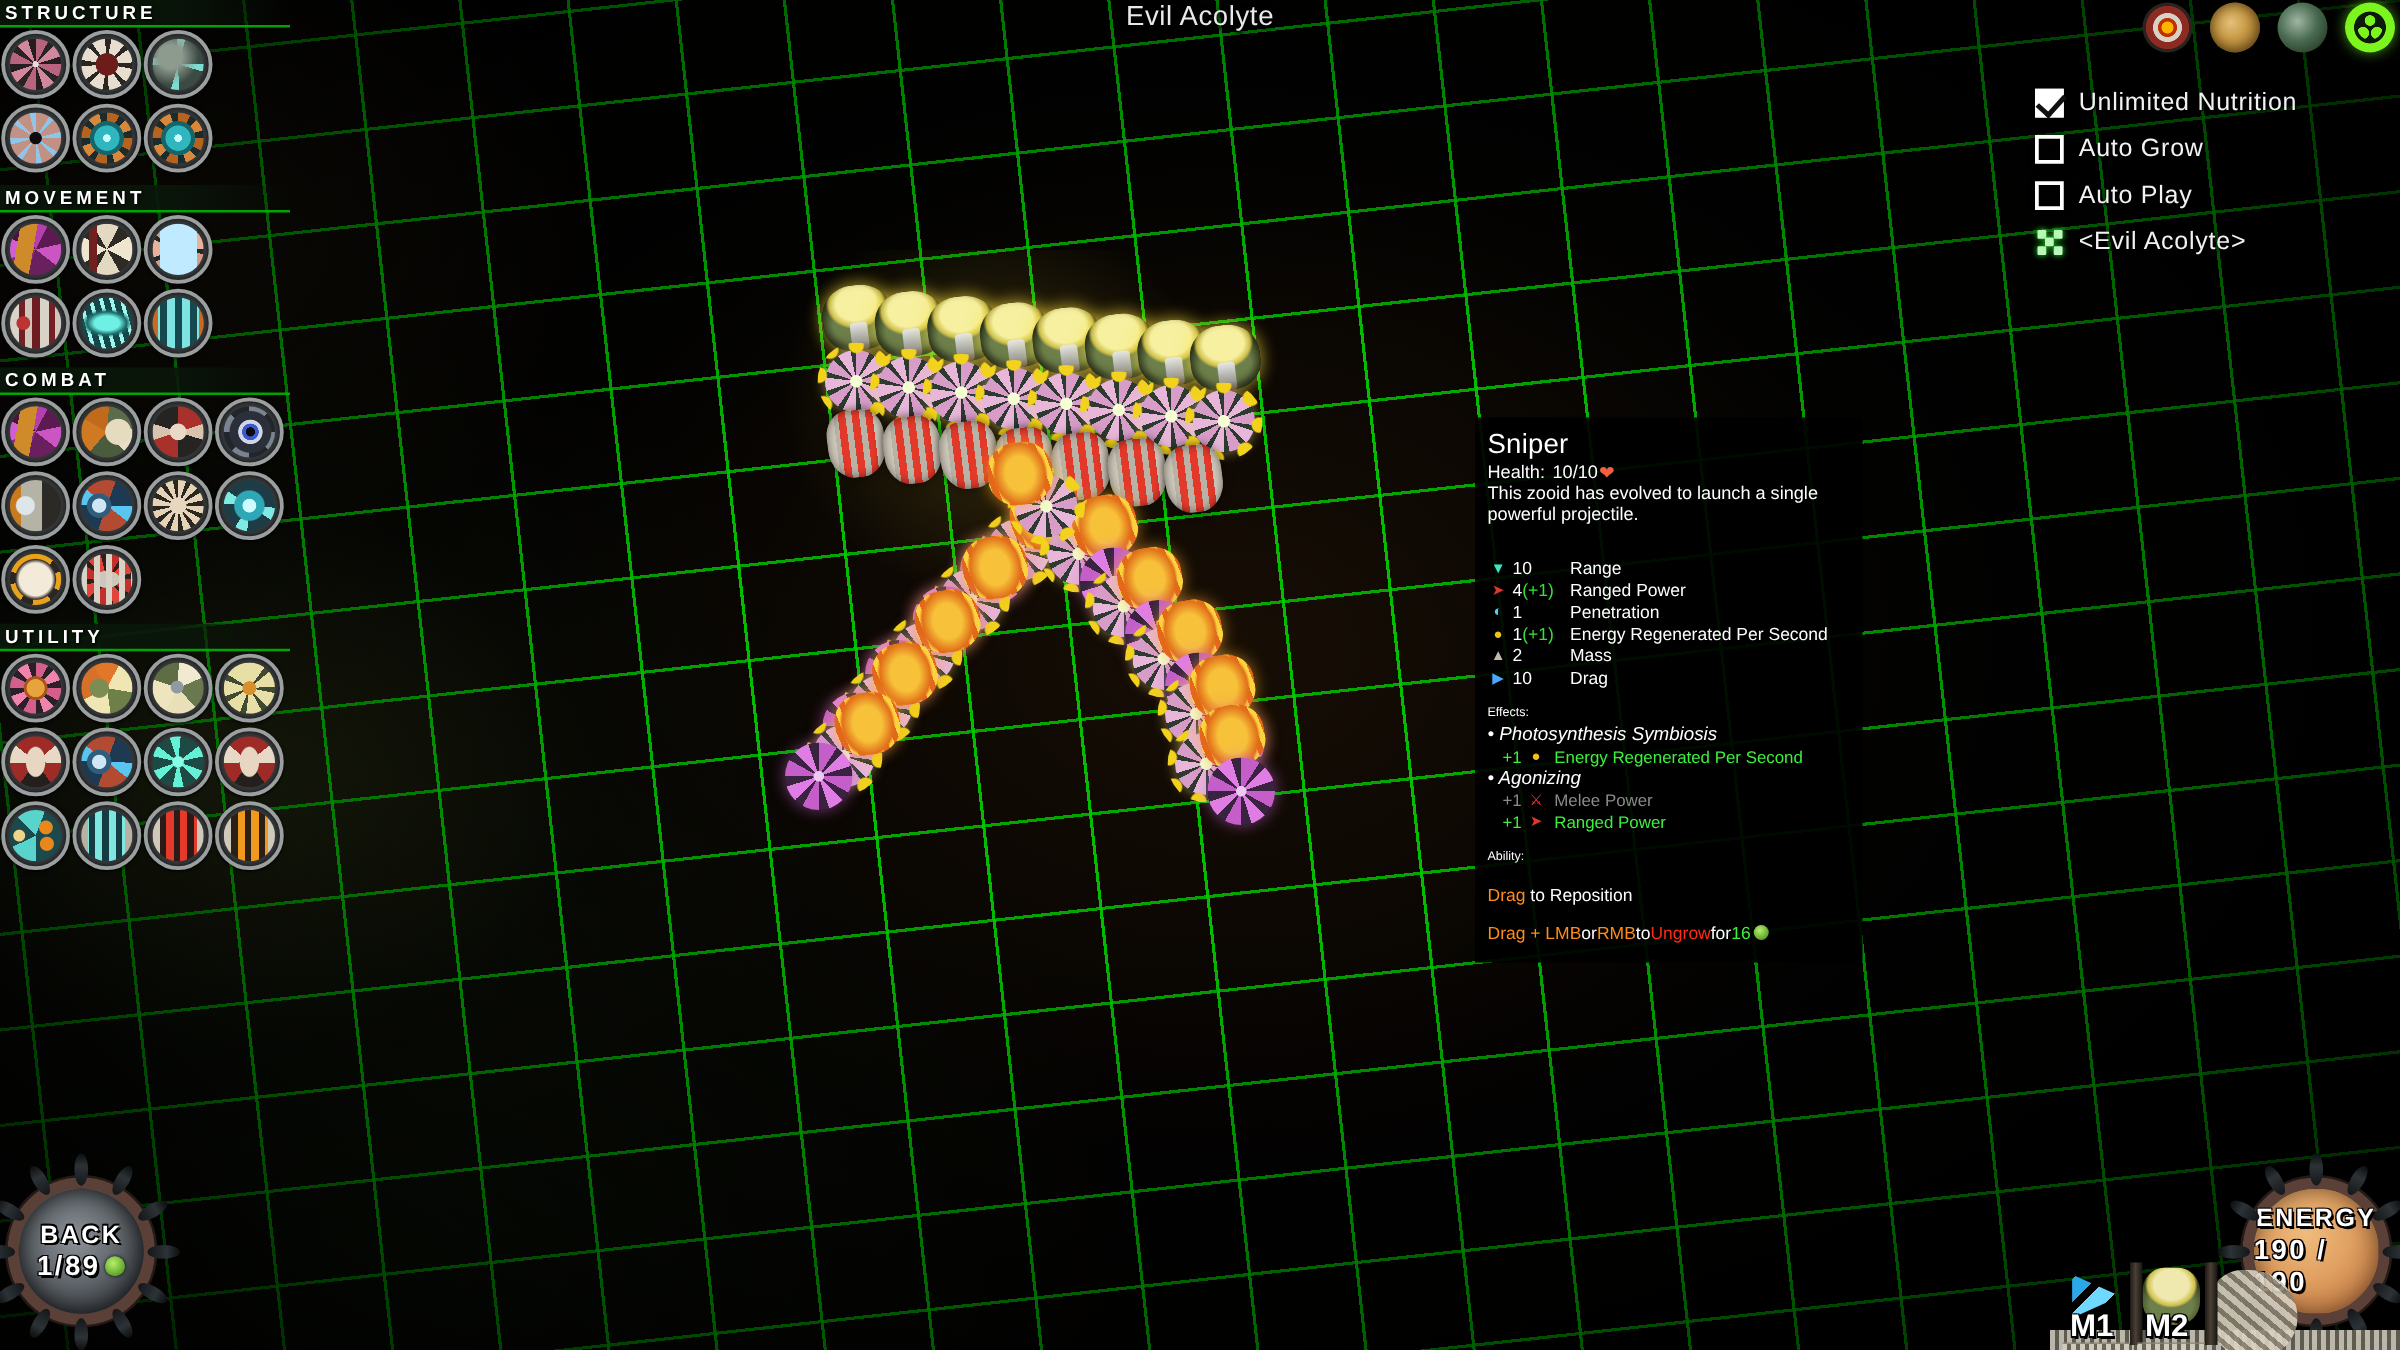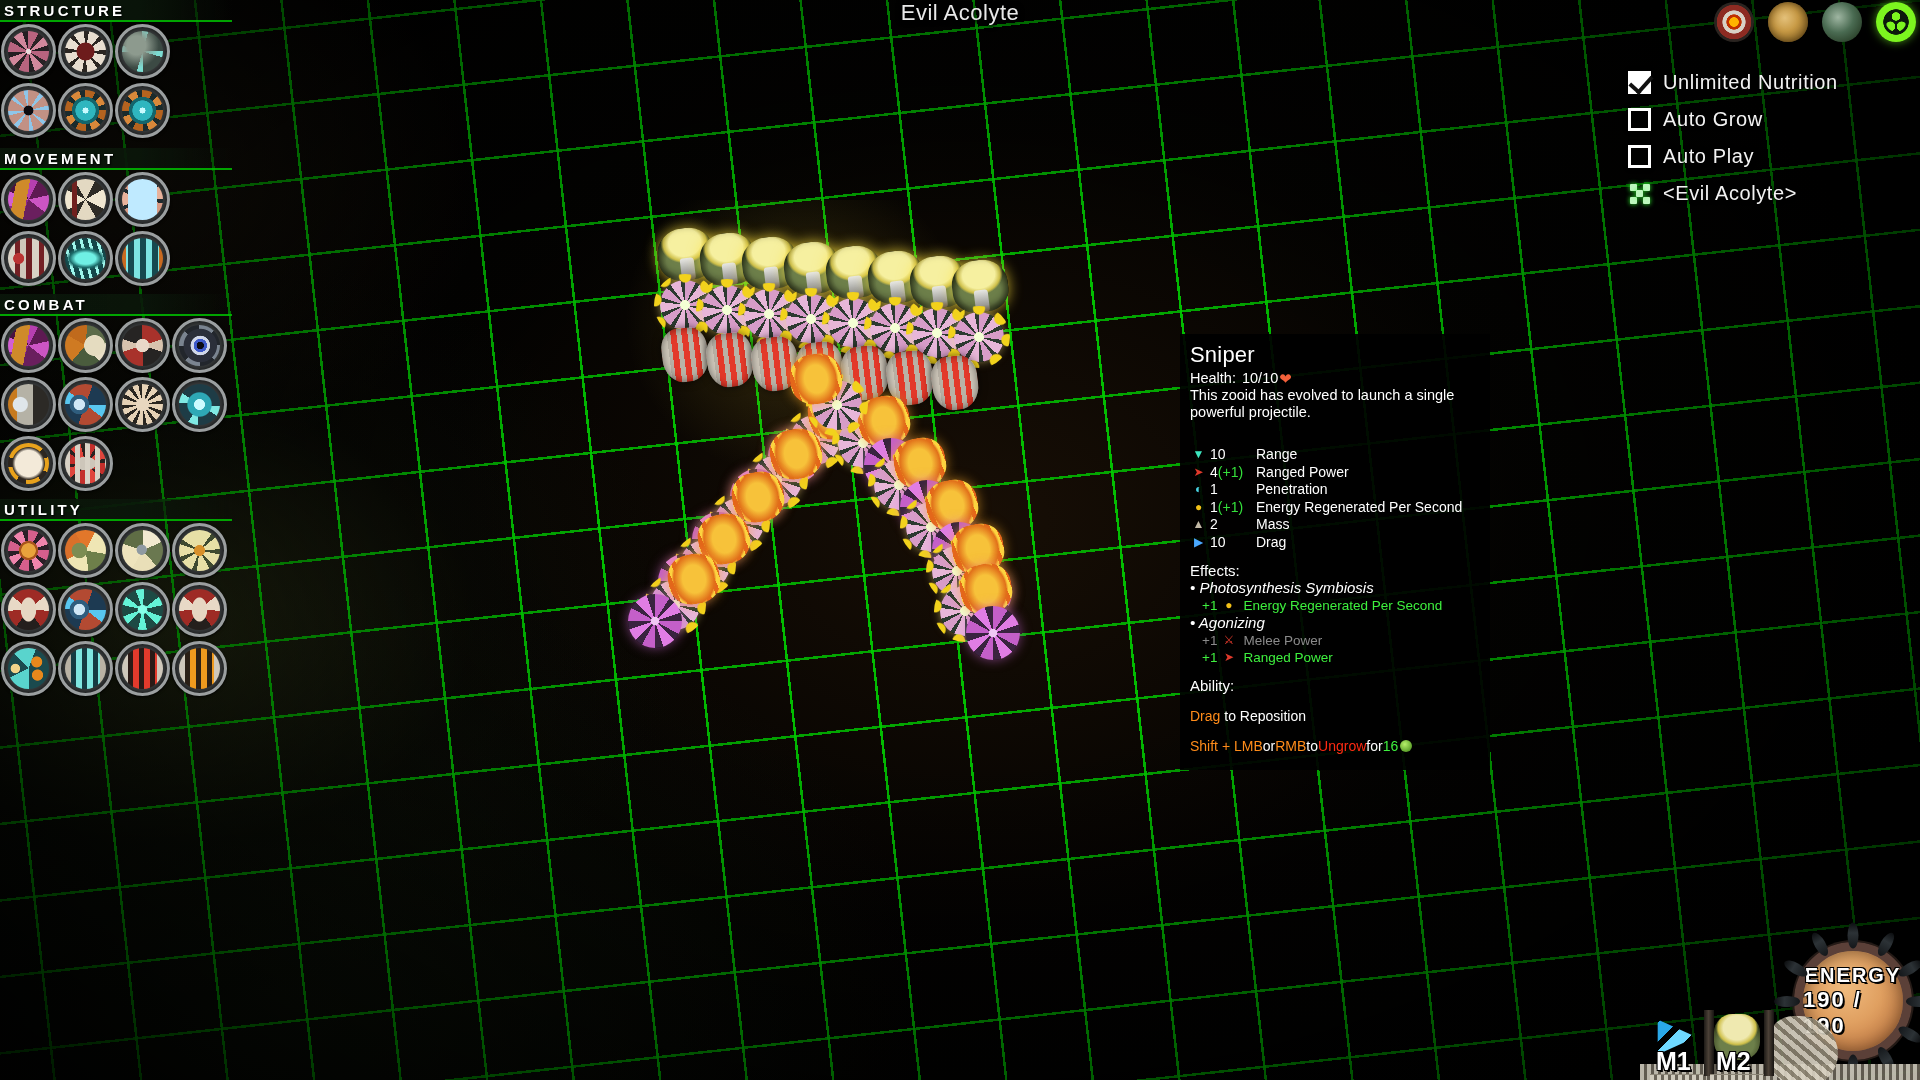--- a/index.html
+++ b/index.html
@@ -374,21 +374,21 @@
     font-family:"Liberation Sans", sans-serif;
   }
   #tooltip .tt-title{ font-size:22px; line-height:26px; letter-spacing:.2px; margin-bottom:1px; }
   #tooltip .tt-health{ font-size:14.5px; line-height:18px; display:flex; align-items:center; gap:1px;}
   .heart{ color:#f4603a; font-size:15px; line-height:15px; }
   #tooltip .tt-desc{ font-size:14.5px; line-height:17px; margin-bottom:25px;}
   .stat-row{ display:flex; align-items:center; font-size:14px; line-height:17.5px; }
   .stat-ico{ width:17px; flex:0 0 auto; text-align:center; font-size:12px; margin-right:3px; }
   .stat-val{ width:46px; flex:0 0 auto; }
   .plus{ color:#34e03b; }
-  .sect{ margin-top:12px; font-size:15px; }
+  .sect{ margin-top:12px; font-size:10px; }
   .eff-name{ font-size:15px; line-height:18px;font-style:italic; }
   .eff-line{ display:flex; align-items:center; gap:3px; padding-left:12px; font-size:13.5px; line-height:17px;}
   .eff-green{ color:#3ef03e; }
   .eff-grey{ color:#8b8b8b; }
   .ability-name{ color:#3fd8e8; }
   .hint-drag{ color:#ff8c1a; }
   .hint-red{ color:#ff2a12; }
 
   
   .g-range{ color:#3de6c0; }
@@ -751,31 +751,52 @@
       </div>
 
     <div class="sect">Ability:</div>
 
     <div style="height:14px"></div>
     <div style="font-size:14px;">
       <span class="hint-drag">Drag</span><span> to Reposition</span>
     </div>
     <div style="height:14px"></div>
     <div style="font-size:14px;display:flex;align-items:center;">
-      <span class="hint-drag">Shift + LMB</span>
+      <span class="hint-drag">Drag + LMB</span>
         <span> or </span>
         <span class="hint-drag">RMB</span>
         <span> to </span>
         <span class="hint-red">Ungrow</span>
         <span> for </span>
         <span class="eff-green">16</span>
         <span class="nut-dot" style="width:12px;height:12px;margin-left:2px"></span>
     </div>
   </div>
 
+  <div class="round-btn" id="back-btn">
+    <div class="spikes">
+        <i style="transform: rotate(0deg) translateX(66px);"></i>
+        <i style="transform: rotate(30deg) translateX(66px);"></i>
+        <i style="transform: rotate(60deg) translateX(66px);"></i>
+        <i style="transform: rotate(90deg) translateX(66px);"></i>
+        <i style="transform: rotate(120deg) translateX(66px);"></i>
+        <i style="transform: rotate(150deg) translateX(66px);"></i>
+        <i style="transform: rotate(180deg) translateX(66px);"></i>
+        <i style="transform: rotate(210deg) translateX(66px);"></i>
+        <i style="transform: rotate(240deg) translateX(66px);"></i>
+        <i style="transform: rotate(270deg) translateX(66px);"></i>
+        <i style="transform: rotate(300deg) translateX(66px);"></i>
+        <i style="transform: rotate(330deg) translateX(66px);"></i>
+      </div>
+    <div class="l1">BACK</div>
+    <div class="l2">
+      <span>1/89</span>
+      <span class="nut-dot"></span>
+    </div>
+  </div>
 
   <div class="round-btn" id="energy-btn">
     <div class="spikes">
         <i style="transform: rotate(0deg) translateX(66px);"></i>
         <i style="transform: rotate(30deg) translateX(66px);"></i>
         <i style="transform: rotate(60deg) translateX(66px);"></i>
         <i style="transform: rotate(90deg) translateX(66px);"></i>
         <i style="transform: rotate(120deg) translateX(66px);"></i>
         <i style="transform: rotate(150deg) translateX(66px);"></i>
         <i style="transform: rotate(180deg) translateX(66px);"></i>

